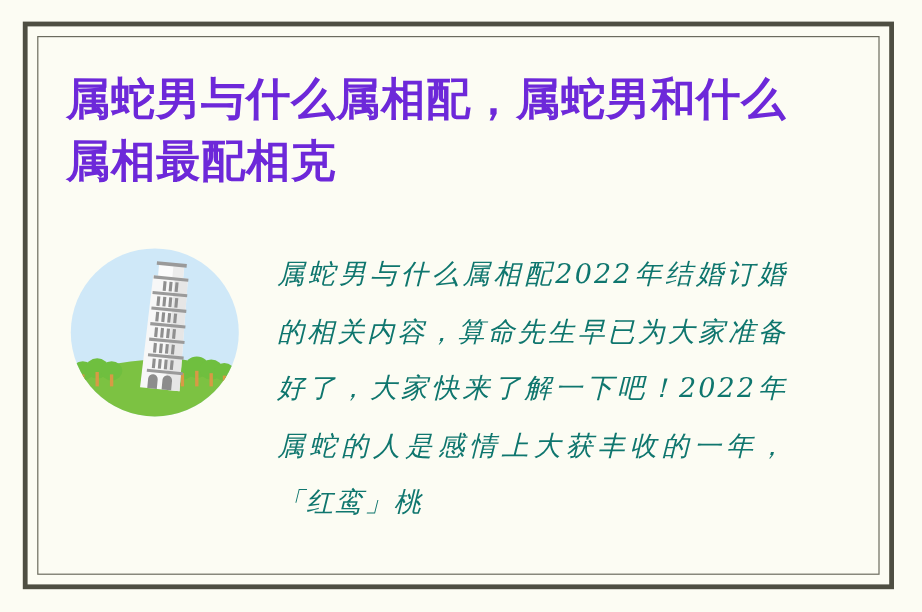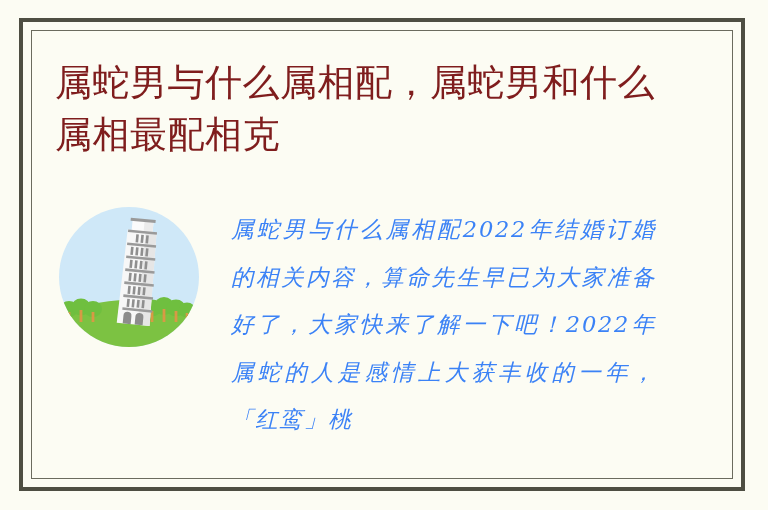--- a/index.html
+++ b/index.html
@@ -45,23 +45,23 @@
   }
 
   
   .title {
     position: absolute;
     left: 55px;
     top: 57px;
     width: 600px;
     font-size: 37px;
     line-height: 52px;
-    color: #7f1d1d;
+    color: #6d28d9;
     letter-spacing: 0.5px;
-    font-weight: 400;
+    font-weight: 700;
     white-space: pre-wrap;
   }
 
   
   .article {
     position: absolute;
     left: 56px;
     top: 200px;
     width: 640px;
     height: 250px;
@@ -79,21 +79,21 @@
   .illus svg { display: block; }
 
   
   .body-text {
     position: absolute;
     left: 175px;
     top: 6px;
     width: 425px;
     font-size: 22.5px;
     line-height: 47.5px;
-    color: #3b82f6;
+    color: #0f766e;
     letter-spacing: 1.8px;
     text-align: justify;
     font-family: "DejaVu Serif", "Liberation Serif", serif;
     font-style: italic;
     font-weight: 400;
     overflow: hidden;
     max-height: 245px;
   }
 </style>
 </head>

